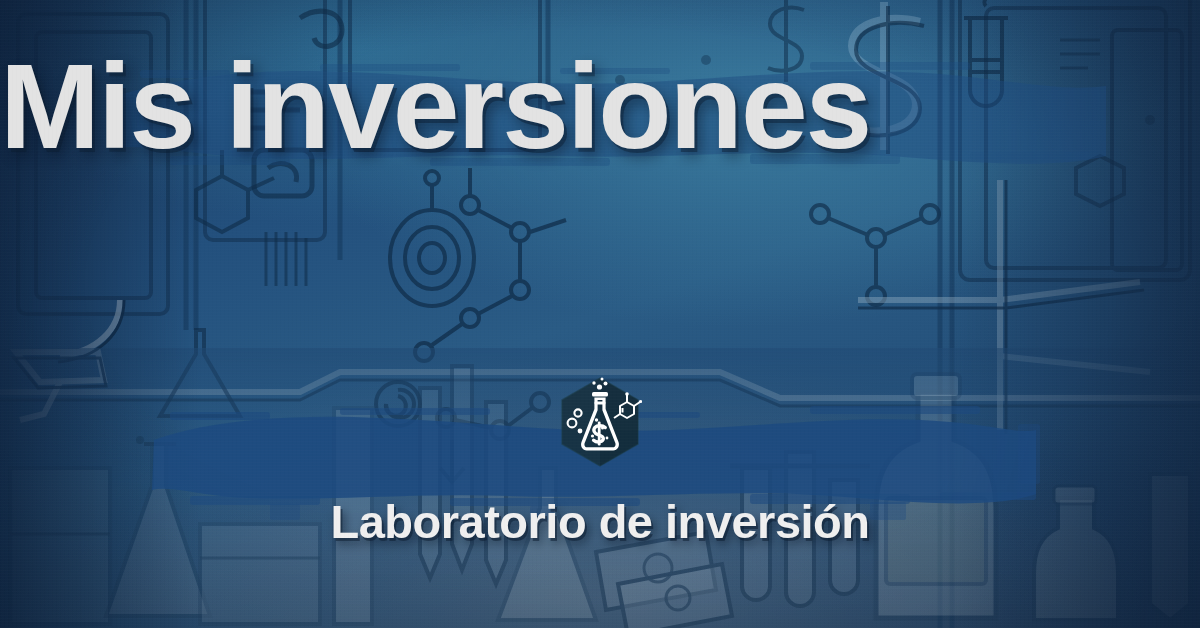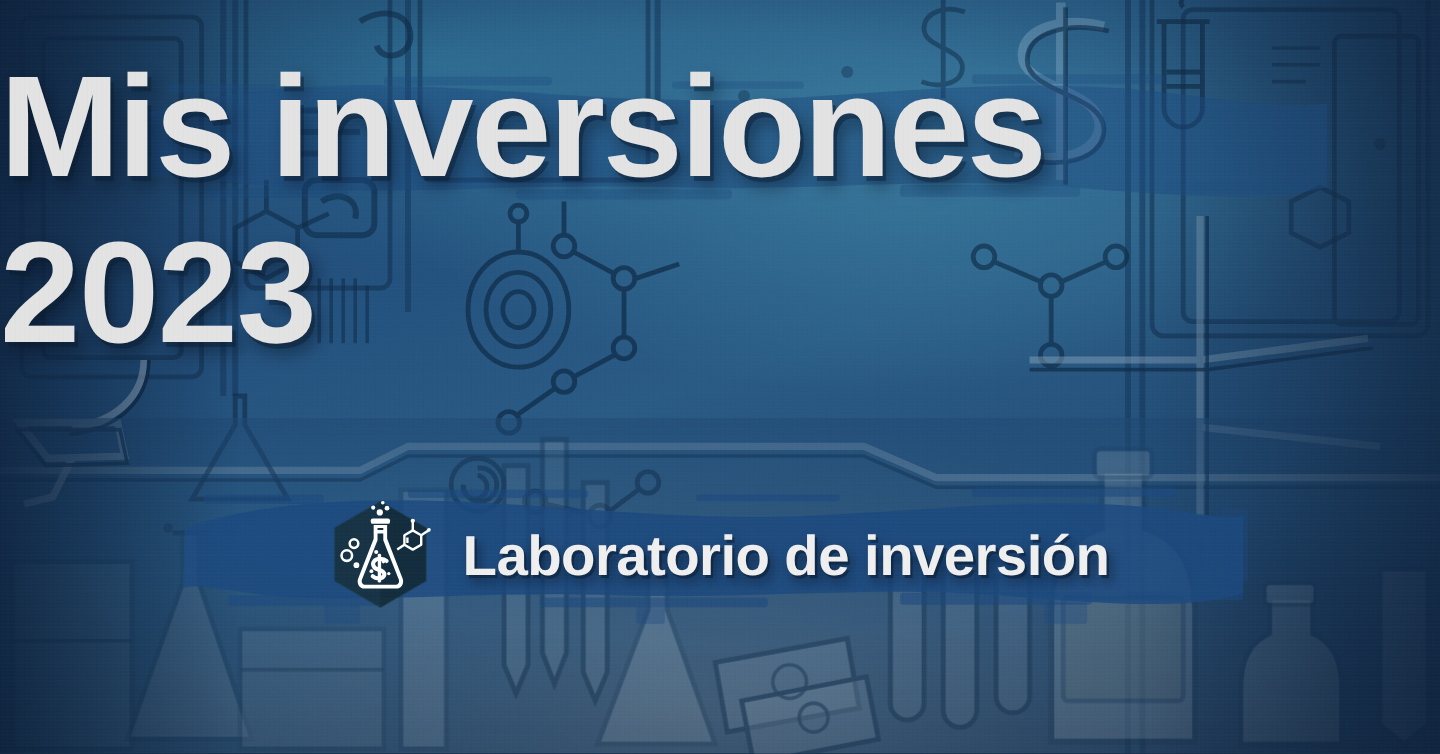--- a/index.html
+++ b/index.html
@@ -118,20 +118,21 @@
 
   .brandbar {
     position: absolute;
     left: 0; right: 0;
     top: 414px;
     height: 96px;
     display: flex;
     align-items: center;
     justify-content: center;
     gap: 26px;
+    flex-direction: column;
   }
 
   .logo-badge {
     width: 84px;
     height: 92px;
     flex: 0 0 auto;
     position: relative;
   }
   .logo-badge svg { display: block; width: 100%; height: 100%; }
 
@@ -426,21 +427,20 @@
         <rect x="720" y="98" width="36" height="18" rx="2"></rect>
         <rect x="868" y="20" width="22" height="60" rx="3"></rect>
       </g>
     </svg>
   </div>
 
   <div class="content">
 
     <h1 class="headline">Mis inversiones</h1>
 
-    <div class="year">2023</div>
   </div>
 
   <div class="brandbar">
 
     <div class="logo-badge">
       <svg viewBox="0 0 84 92" aria-hidden="true">
 
         <polygon points="42,2 80,24 80,68 42,90 4,68 4,24" fill="#17303d" opacity="0.88"></polygon>
         <polygon points="42,2 80,24 80,68 42,90 4,68 4,24" fill="none" stroke="#1d3c4a" stroke-width="1.5" opacity="0.6"></polygon>
 

